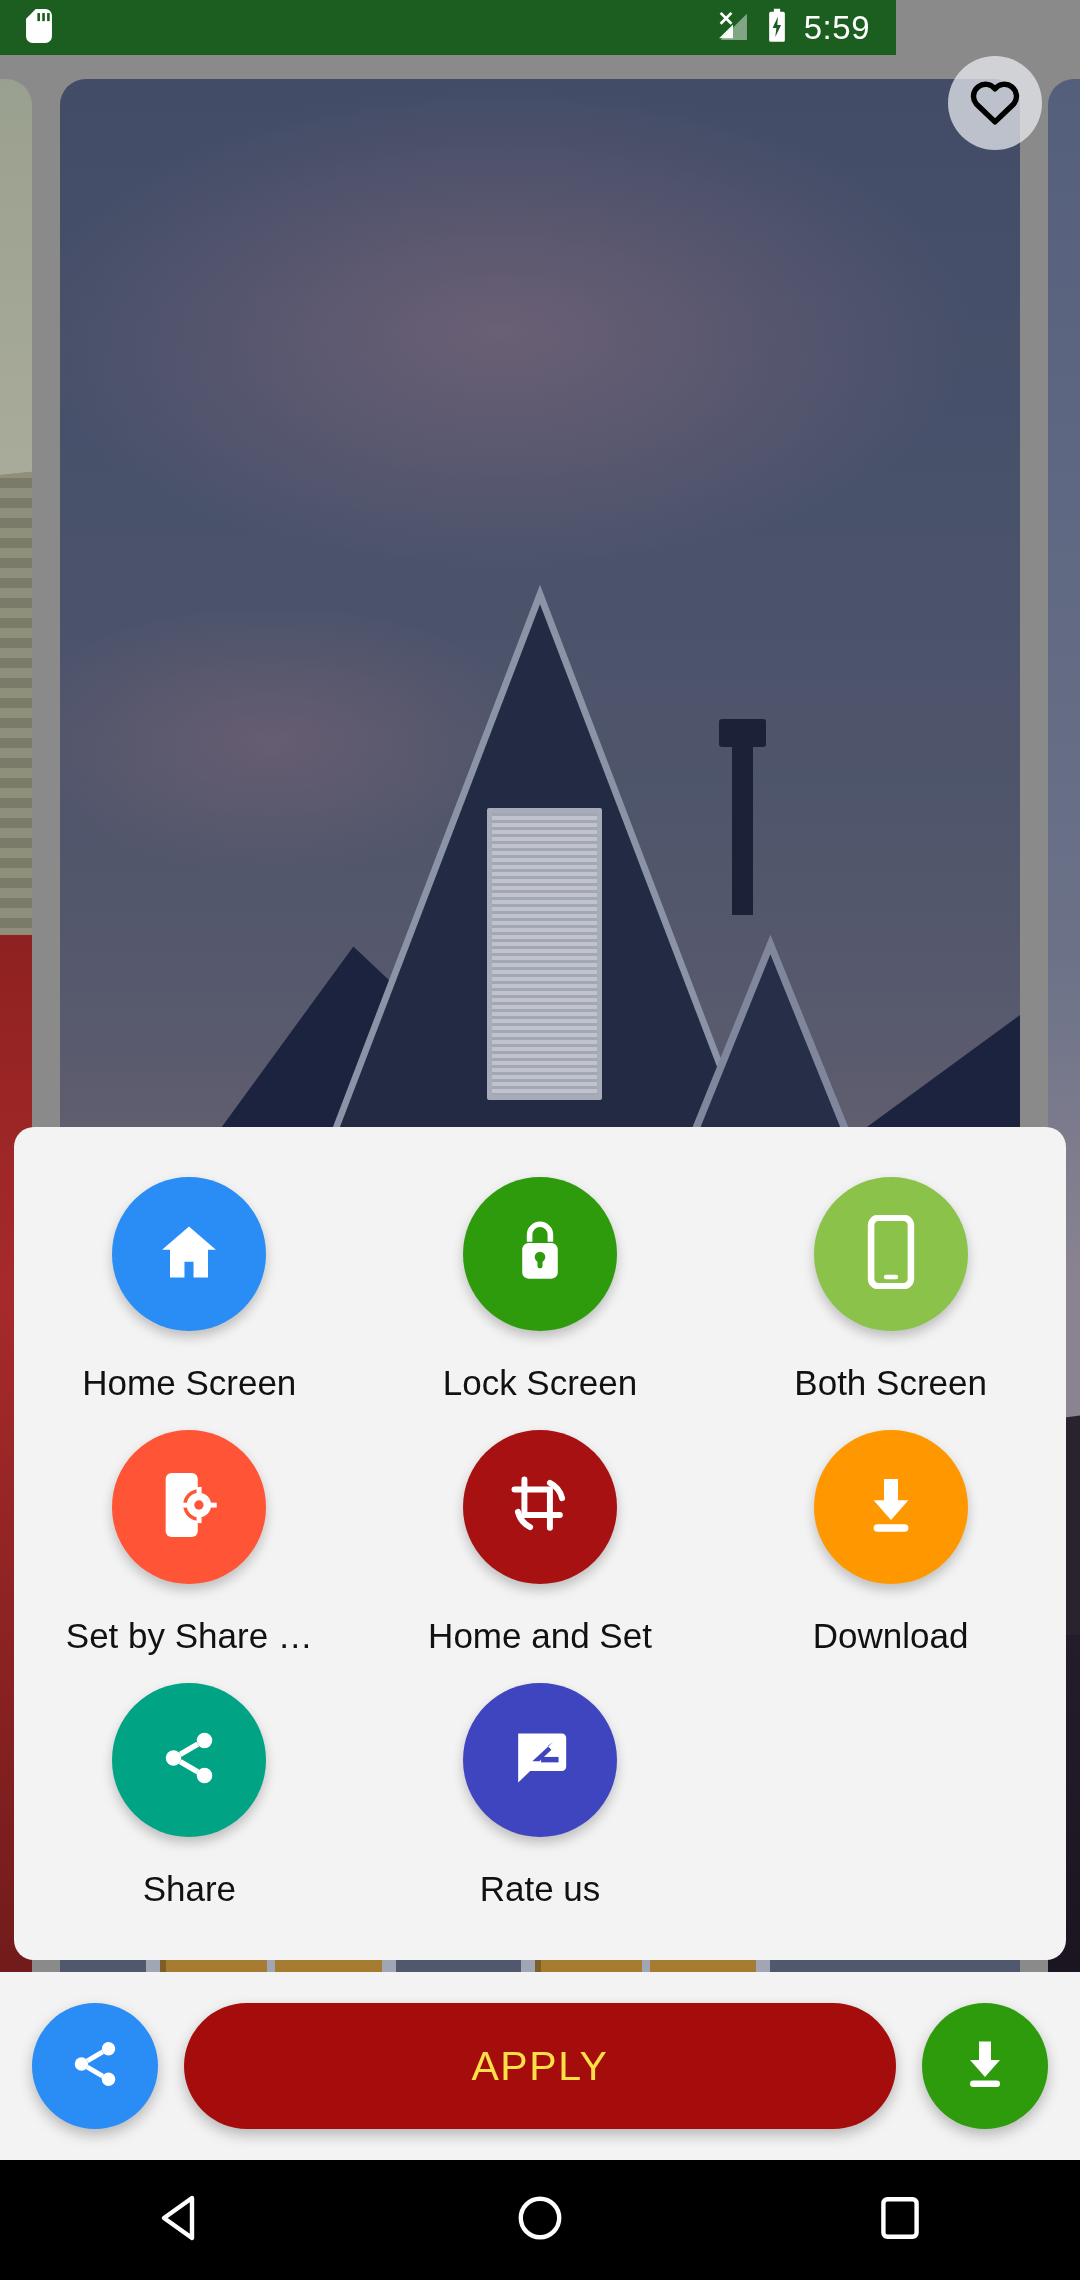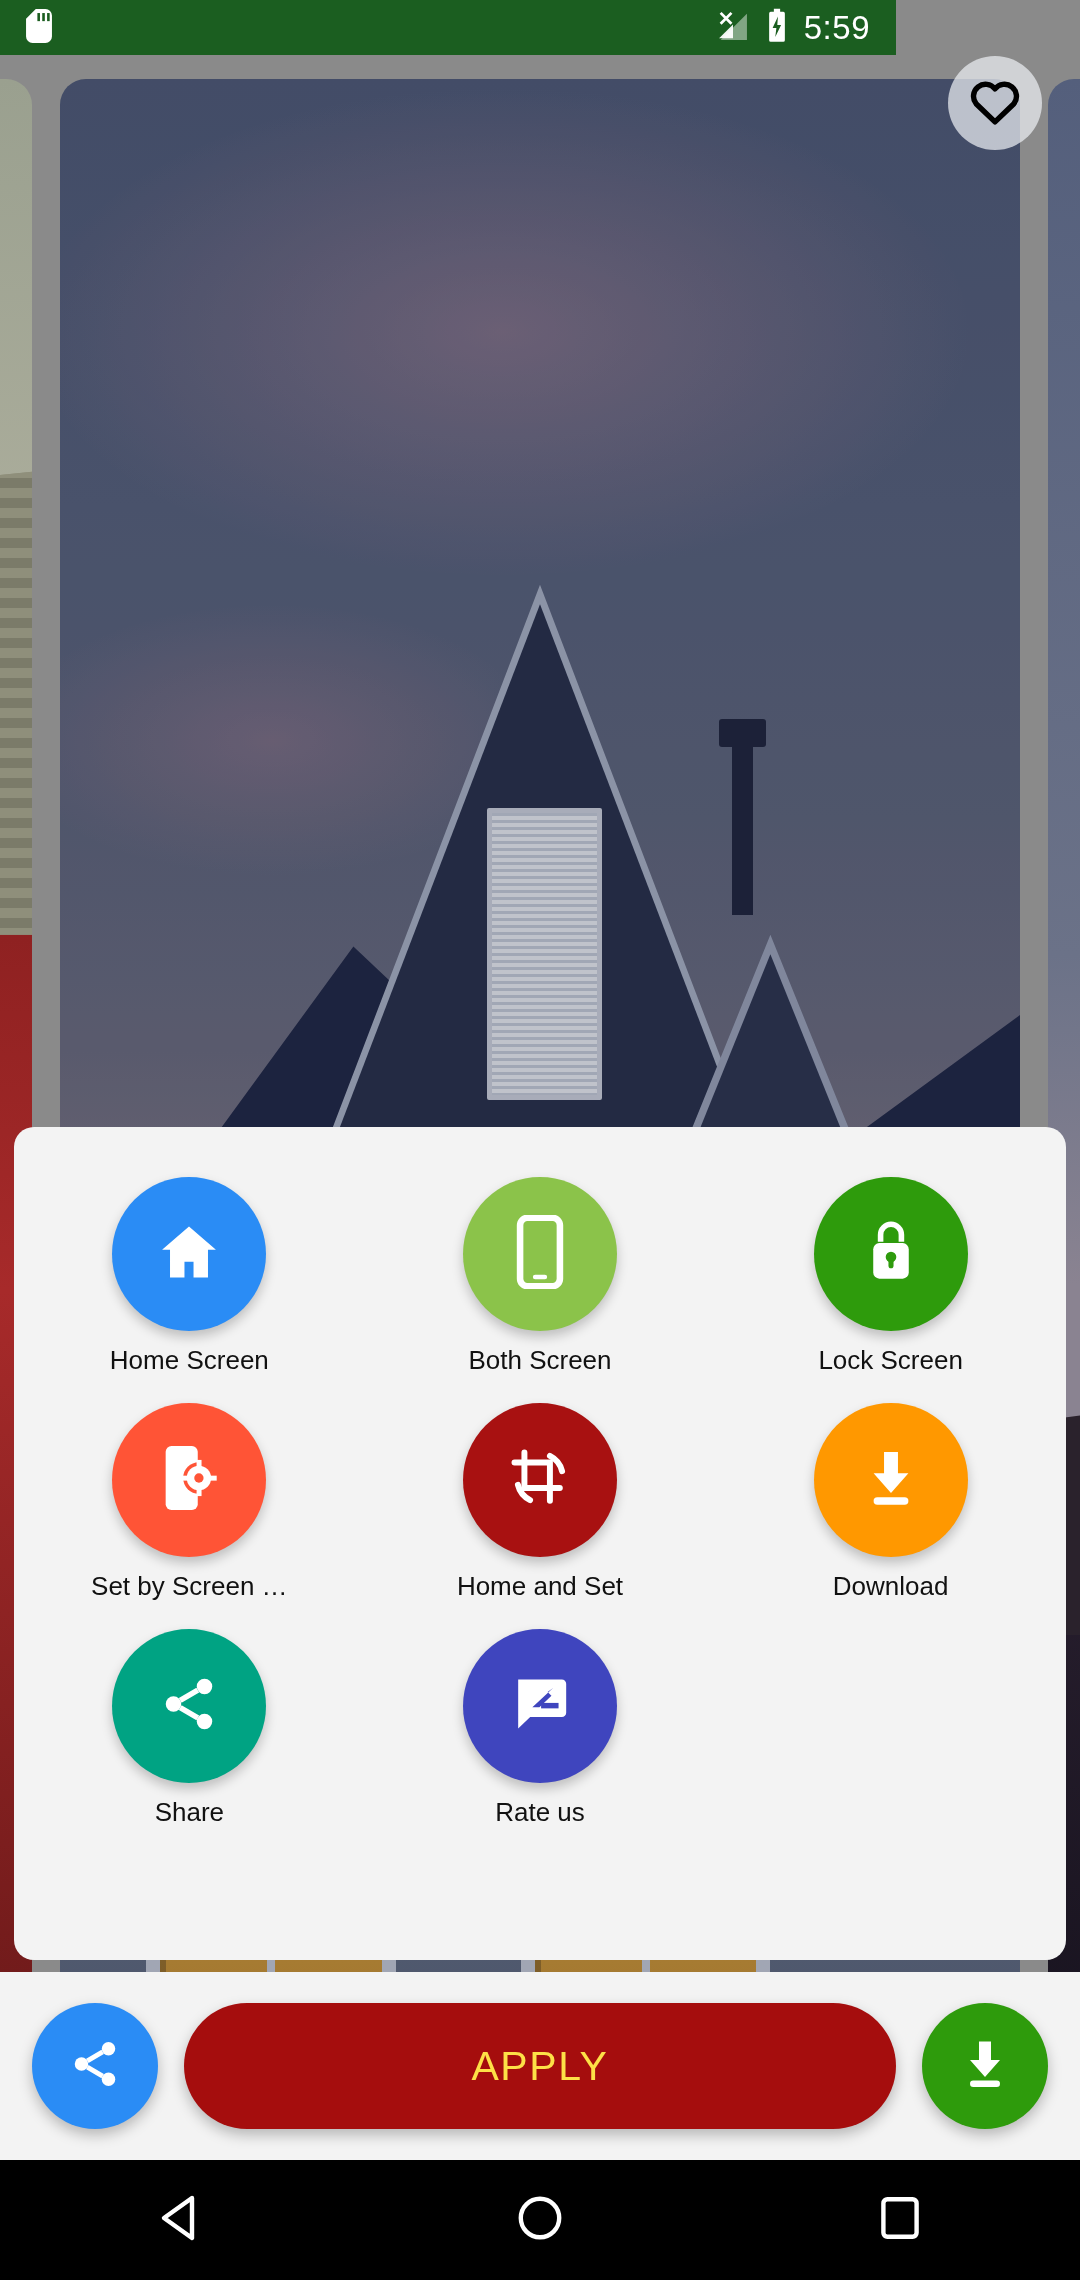--- a/index.html
+++ b/index.html
@@ -161,22 +161,22 @@
     display:flex; flex-direction:column; align-items:center;
     padding-top:14px;
   }
   .grid-cell.empty { visibility:hidden; }
   .opt-circle {
     width:154px; height:154px; border-radius:50%;
     display:flex; align-items:center; justify-content:center;
     box-shadow:0 6px 12px rgba(0,0,0,.22);
   }
   .opt-label {
-    margin-top:16px;
-    font-size:26px; color:#111; line-height:1;
+    margin-top:34px;
+    font-size:35px; color:#111; line-height:1;
     white-space:nowrap;
   }
 
   
   #actionbar {
     position:absolute; left:0; top:1972px;
     width:1080px; height:188px;
     background:#F3F3F3;
     display:flex; align-items:center;
     padding:0 32px; gap:26px;
@@ -296,43 +296,43 @@
           <span>
             <svg width="68" height="68" viewBox="0 0 24 24" fill="#fff">
               <path d="M12 3 2.5 11.2h2.8V21h5.1v-5.6h3.2V21h5.1v-9.8h2.8L12 3z"></path>
             </svg>
           </span>
         </div>
         <div class="opt-label">Home Screen</div>
       </div>
 
       <div class="grid-cell">
-        <div class="opt-circle" style="background:#8BC34A;">
-          <span>
-            <svg width="48" height="74" viewBox="0 0 16 26">
-              <rect x="1" y="1" width="14" height="24" rx="2.6" fill="none" stroke="#fff" stroke-width="2.3"></rect>
-              <rect x="5.5" y="21" width="5" height="1.6" rx=".8" fill="#fff"></rect>
-            </svg>
-          </span>
-        </div>
-        <div class="opt-label">Both Screen</div>
-      </div>
-
-      <div class="grid-cell">
         <div class="opt-circle" style="background:#2E9B0C;">
           <span>
             <svg width="62" height="66" viewBox="0 0 24 26" fill="#fff">
               <path d="M12 1a5.2 5.2 0 0 0-5.2 5.2V9H9V6.2a3 3 0 0 1 6 0V9h2.2V6.2A5.2 5.2 0 0 0 12 1z"></path>
               <rect x="5" y="9.5" width="14" height="14" rx="2.4"></rect>
               <circle cx="12" cy="15" r="2.1" fill="#2E9B0C"></circle>
               <rect x="11" y="15.4" width="2" height="4" rx="1" fill="#2E9B0C"></rect>
             </svg>
           </span>
         </div>
         <div class="opt-label">Lock Screen</div>
+      </div>
+
+      <div class="grid-cell">
+        <div class="opt-circle" style="background:#8BC34A;">
+          <span>
+            <svg width="48" height="74" viewBox="0 0 16 26">
+              <rect x="1" y="1" width="14" height="24" rx="2.6" fill="none" stroke="#fff" stroke-width="2.3"></rect>
+              <rect x="5.5" y="21" width="5" height="1.6" rx=".8" fill="#fff"></rect>
+            </svg>
+          </span>
+        </div>
+        <div class="opt-label">Both Screen</div>
       </div>
     </div>
 
     <div class="grid-row" style="margin-top:16px;">
       <div class="grid-cell">
         <div class="opt-circle" style="background:#FF5436;">
           <span>
             <svg width="60" height="70" viewBox="0 0 20 24">
               <rect x="2" y="1" width="11" height="22" rx="2" fill="#fff"></rect>
               <circle cx="13.4" cy="12" r="5.4" fill="#FF5436"></circle>
@@ -340,21 +340,21 @@
               <circle cx="13.4" cy="12" r="1.6" fill="#FF5436"></circle>
               <g fill="#fff">
                 <rect x="12.6" y="5.8" width="1.7" height="2.3"></rect>
                 <rect x="12.6" y="15.9" width="1.7" height="2.3"></rect>
                 <rect x="7.3" y="11.2" width="2.3" height="1.7"></rect>
                 <rect x="17.2" y="11.2" width="2.3" height="1.7"></rect>
               </g>
             </svg>
           </span>
         </div>
-        <div class="opt-label">Set by Screen …</div>
+        <div class="opt-label">Set by Share …</div>
       </div>
 
       <div class="grid-cell">
         <div class="opt-circle" style="background:#A81111;">
           <span>
             <svg width="68" height="68" viewBox="0 0 24 24" fill="none" stroke="#fff" stroke-width="2.1" stroke-linecap="round">
               <path d="M6.5 3v12.5H19"></path>
               <path d="M3 6.5h12.5V20"></path>
               <path d="M15.5 4.2a8.2 8.2 0 0 1 4.3 5.4"></path>
               <path d="M8.5 19.8a8.2 8.2 0 0 1-4.3-5.4"></path>

